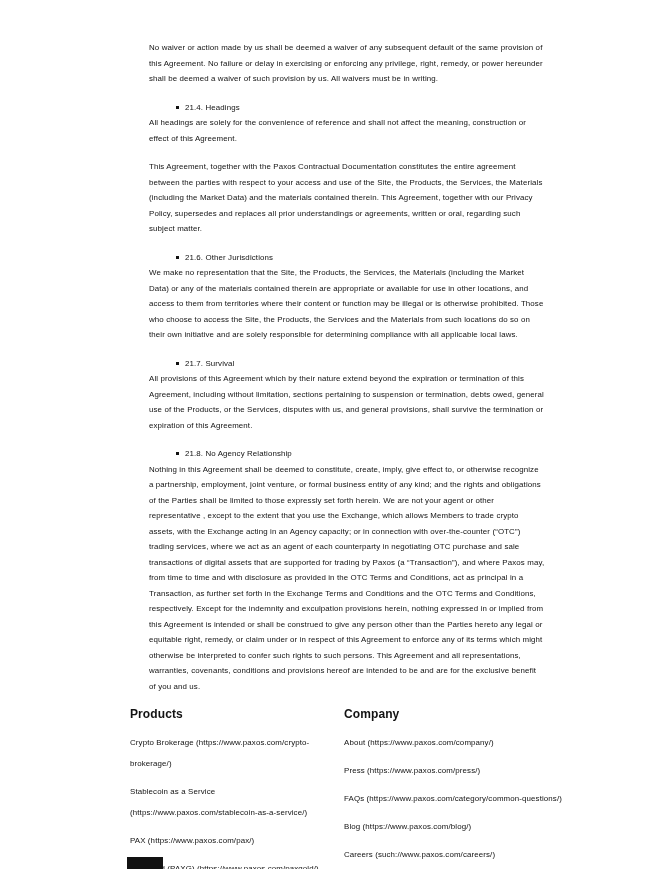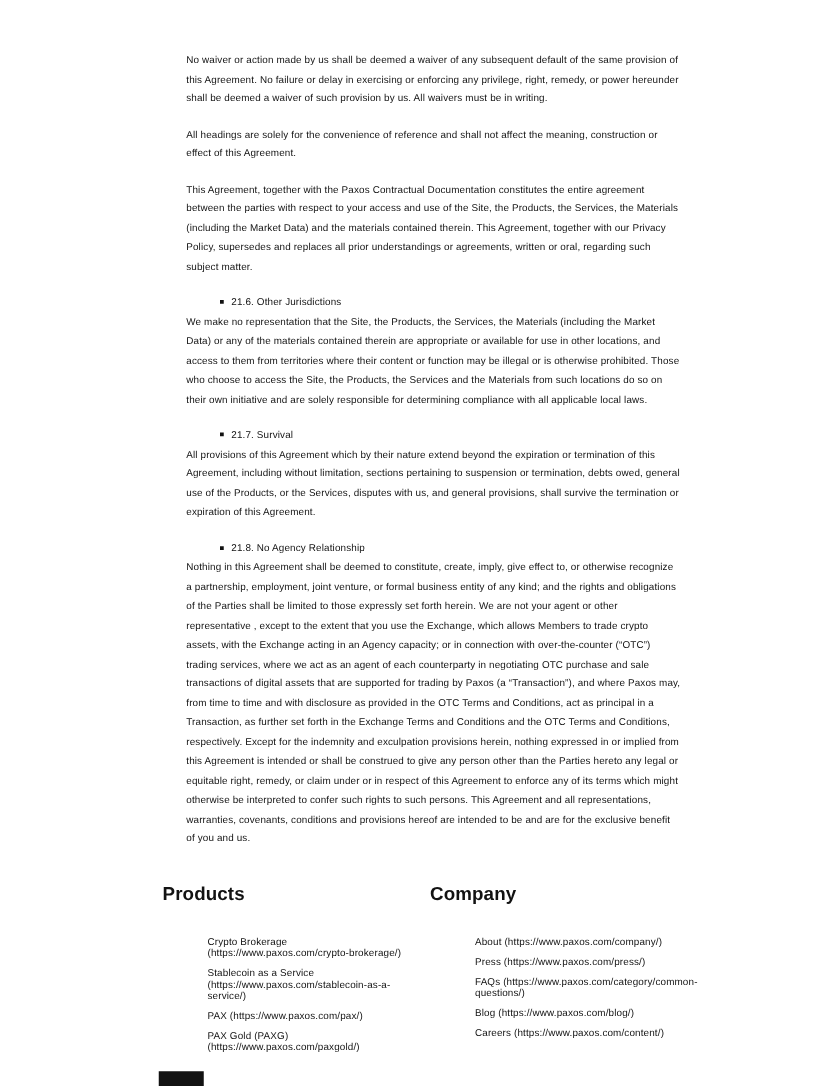--- a/index.html
+++ b/index.html
@@ -37,51 +37,54 @@
   }
   .footer{
     position:absolute;
     left:130px; top:707px;
     display:flex;
   }
   .fcol{display:block;}
   .col-products{width:206px;margin-right:8px;}
   .col-company{width:228px;}
   .fheading{
-    font-size:15px;
+    font-size:12px;
     font-weight:bold;
-    margin:0 0 25px 0;
+    margin:0 0 11px 0;
     letter-spacing:0.1px;
   }
   .flink{
     display:block;
     font-size:7.9px;
-    line-height:9px;
+    line-height:21px;
     letter-spacing:0.12px;
     margin-bottom:7px;
     color:#121212;
     text-decoration:none;
     overflow-wrap:break-word;
-    margin-left:36px;
   }
   .cutoff-widget{
     position:absolute;
     left:127px; top:857px;
     width:36px; height:12px;
     background:#121212;
   }
 </style>
 </head>
 <body>
 
 <div class="doc">
 
   <p>No waiver or action made by us shall be deemed a waiver of any subsequent default of the same provision of this Agreement. No failure or delay in exercising or enforcing any privilege, right, remedy, or power hereunder shall be deemed a waiver of such provision by us. All waivers must be in writing.</p>
 
   <div class="section">
+    <div class="bullet-heading">
+      <span class="bullet"></span>
+      <span>21.4. Headings</span>
+    </div>
     <p>All headings are solely for the convenience of reference and shall not affect the meaning, construction or effect of this Agreement.</p>
   </div>
 
   <div class="section">
     <p>This Agreement, together with the Paxos Contractual Documentation constitutes the entire agreement between the parties with respect to your access and use of the Site, the Products, the Services, the Materials (including the Market Data) and the materials contained therein. This Agreement, together with our Privacy Policy, supersedes and replaces all prior understandings or agreements, written or oral, regarding such subject matter.</p>
   </div>
 
   <div class="section">
     <div class="bullet-heading">
       <span class="bullet"></span>
@@ -118,18 +121,18 @@
     <a class="flink">PAX Gold (PAXG) (https://www.paxos.com/paxgold/)</a>
 
   </div>
 
   <div class="fcol col-company">
     <h4 class="fheading">Company</h4>
     <a class="flink">About (https://www.paxos.com/company/)</a>
     <a class="flink">Press (https://www.paxos.com/press/)</a>
     <a class="flink">FAQs (https://www.paxos.com/category/common-questions/)</a>
     <a class="flink">Blog (https://www.paxos.com/blog/)</a>
-    <a class="flink">Careers (https://www.paxos.com/content/)</a>
+    <a class="flink">Careers (such://www.paxos.com/careers/)</a>
   </div>
 
 </div>
 
 <div class="cutoff-widget"></div>
 
 </body></html>

